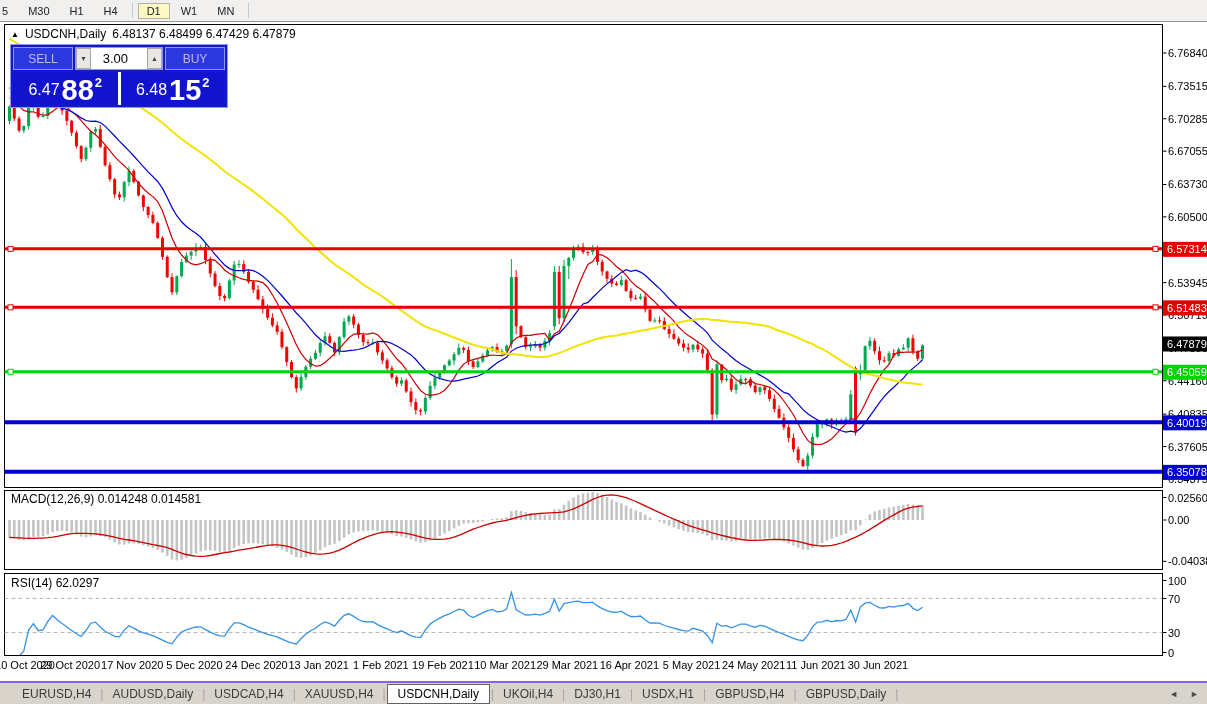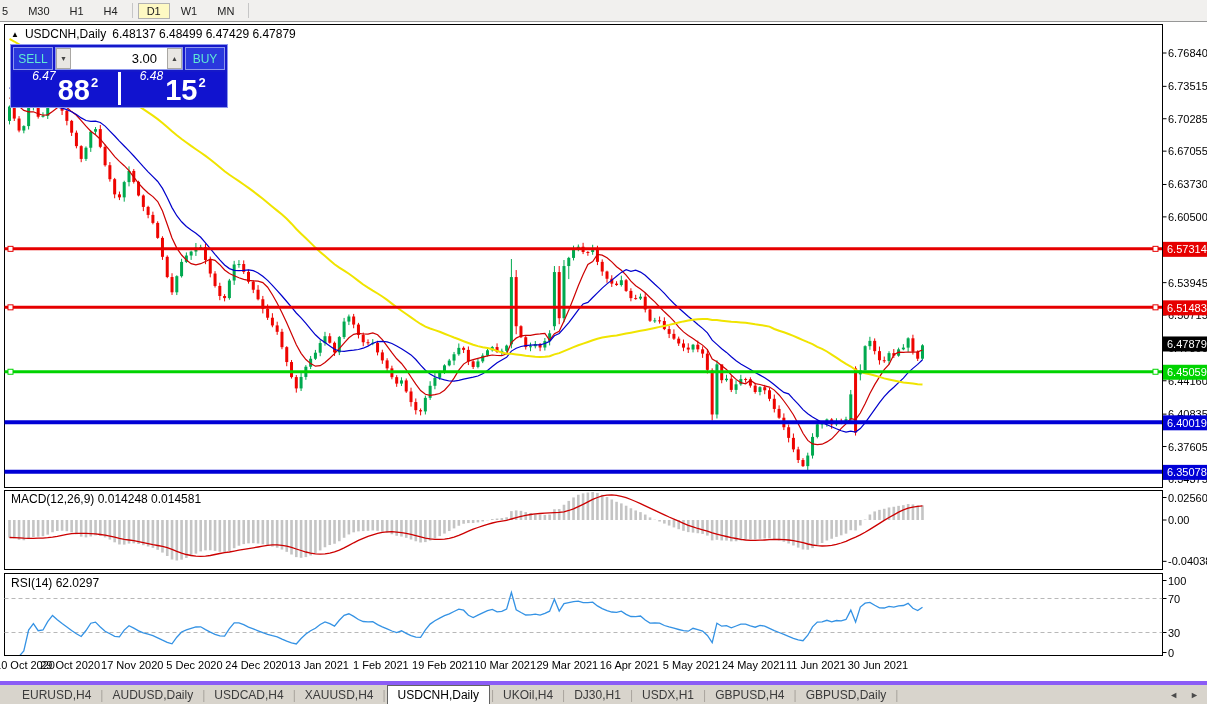--- a/index.html
+++ b/index.html
@@ -10,35 +10,35 @@
            border-bottom:1px solid #979797;display:flex;align-items:center;font-size:11px;color:#222;z-index:5;}
   .tfbtn{padding:2px 9px;margin:0 1px;}
   .tfbtn.active{background:#fef9c3;border:1px solid #b2b2b2;padding:1px 8px;}
   .tbsep{width:1px;height:15px;background:#c6c6c6;margin:0 4px;}
   .chart-title{position:absolute;left:11px;top:27px;font-size:12px;color:#000;display:flex;
                align-items:center;gap:6px;z-index:6;}
   .collapse{font-size:8px;color:#000;}
   .panel{position:absolute;left:10px;top:44px;width:218px;background:#1518c9;
          border:1px solid #8d97ef;padding:2px;box-sizing:border-box;z-index:6;}
   .prow1{display:flex;height:23px;gap:2px;}
-  .btn-trade{width:40px;background:#2a38dd;border:1px solid #8d97ef;color:#5eead4;font-size:12px;
+  .btn-trade{width:60px;background:#2a38dd;border:1px solid #8d97ef;color:#c4b5fd;font-size:12px;
              display:flex;align-items:center;justify-content:center;box-sizing:border-box;}
   .spin{flex:1;display:flex;background:#fff;border:1px solid #8d97ef;box-sizing:border-box;}
   .spin-btn{width:15px;background:#e9e7e3;border:1px solid #a9a7a3;color:#444;font-size:7px;
             display:flex;align-items:center;justify-content:center;box-sizing:border-box;}
   .vol{flex:1;font-size:13px;color:#000;display:flex;align-items:center;justify-content:flex-end;
-       padding-right:10px;background:#fff;}
+       padding-right:19px;background:#fff;}
   .prow2{display:flex;height:33px;margin-top:2px;gap:3px;background:#fff;}
   .pq{flex:1;background:#1113cf;color:#fff;display:flex;align-items:flex-end;justify-content:center;padding-bottom:2px;}
-  .pq .small{font-size:12px;margin-right:2px;margin-bottom:20px;font-style:italic;}
+  .pq .small{font-size:16px;margin-right:2px;margin-bottom:4px;}
   .pq .big{font-size:29px;font-weight:bold;line-height:26px;}
   .pq .sup{font-size:13px;font-weight:bold;margin-left:1px;margin-bottom:13px;}
   .pane-label{position:absolute;font-size:12px;color:#000000;z-index:6;}
   .tabs{position:absolute;left:0;bottom:0;width:1207px;height:23px;background:#d8d4cc;
-        border-top:4px solid #8b5cf6;display:flex;align-items:center;font-size:12px;color:#3b3b3b;
+        border-top:2px solid #8b5cf6;display:flex;align-items:center;font-size:12px;color:#3b3b3b;
         padding-left:14px;box-sizing:border-box;z-index:6;}
   .tab{padding:2px 8px;white-space:nowrap;}
   .tab.active{background:#fff;border:1px solid #636363;color:#000;padding:2px 10px;}
   .tabsep{color:#a8a49c;margin:0 1px;}
   .tab-arrows{position:absolute;right:8px;display:flex;gap:12px;color:#4a4a4a;font-size:9px;}
   #chart-canvas{position:absolute;top:0;left:0;z-index:1;}
 </style>
 </head>
 <body>
 

